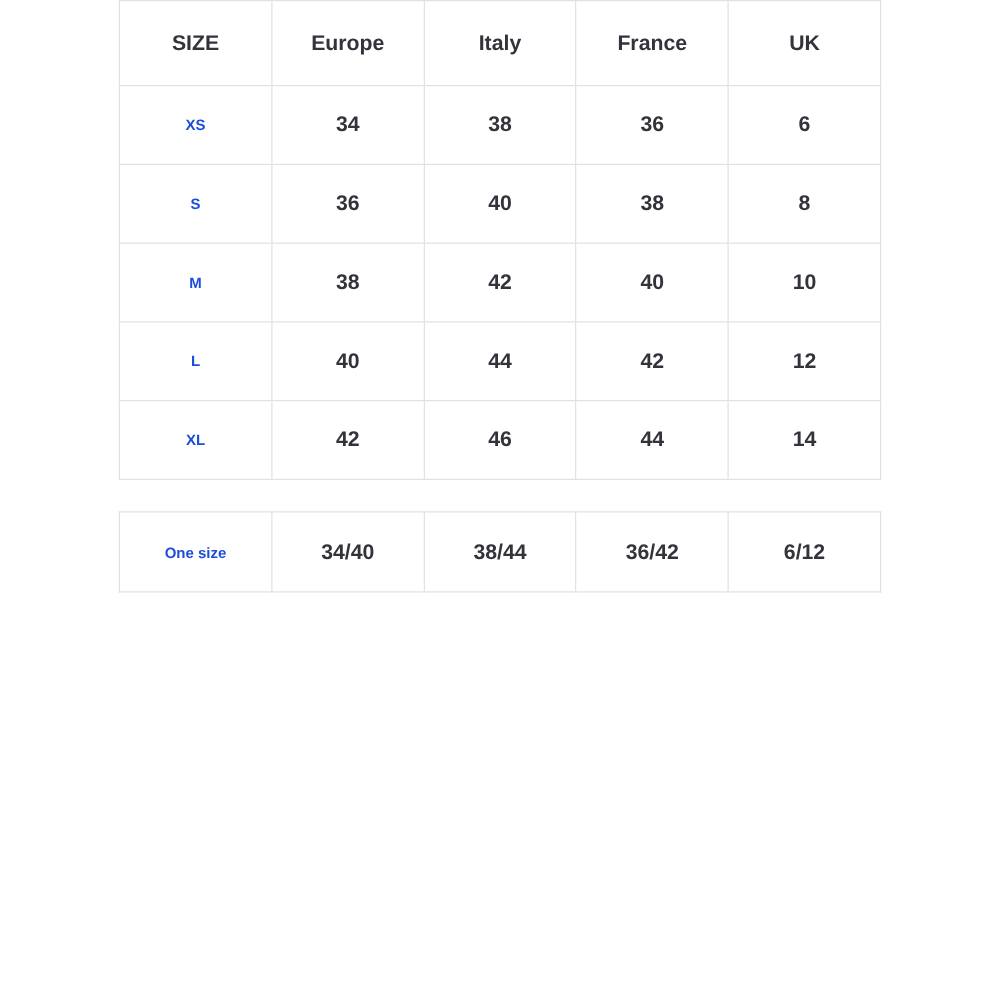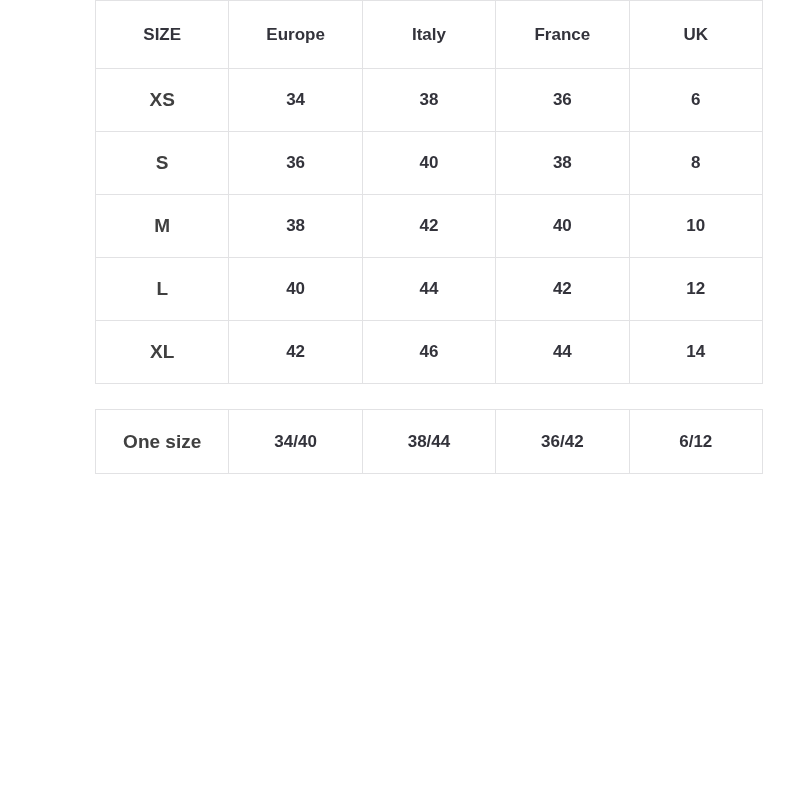--- a/index.html
+++ b/index.html
@@ -14,41 +14,41 @@
   .page {
     position: relative;
     width: 800px;
     height: 800px;
     box-sizing: border-box;
     padding: 0 95px 0 95px;
     overflow: hidden;
   }
   table.size-table {
     border-collapse: collapse;
-    width: 668px;
+    width: 610px;
     table-layout: fixed;
   }
   table.size-table td,
   table.size-table th {
     border: 1px solid #e2e2e4;
     text-align: center;
     vertical-align: middle;
     font-weight: 700;
     font-size: 17px;
     color: #33333b;
     padding: 0;
   }
   table.size-table th {
     font-weight: 700;
     font-size: 17px;
   }
   table.size-table .rowhead {
     font-weight: 700;
-    font-size: 19px;
-    color: #404040;
+    font-size: 12px;
+    color: #1d4ed8;
     margin-top: 28px;
   }
   
   col.c0 { width: 117px; }
   col.c1 { width: 117px; }
   col.c2 { width: 117px; }
   col.c3 { width: 117px; }
   col.c4 { width: 117px; }
 
   #main-table tr { height: 63px; }

